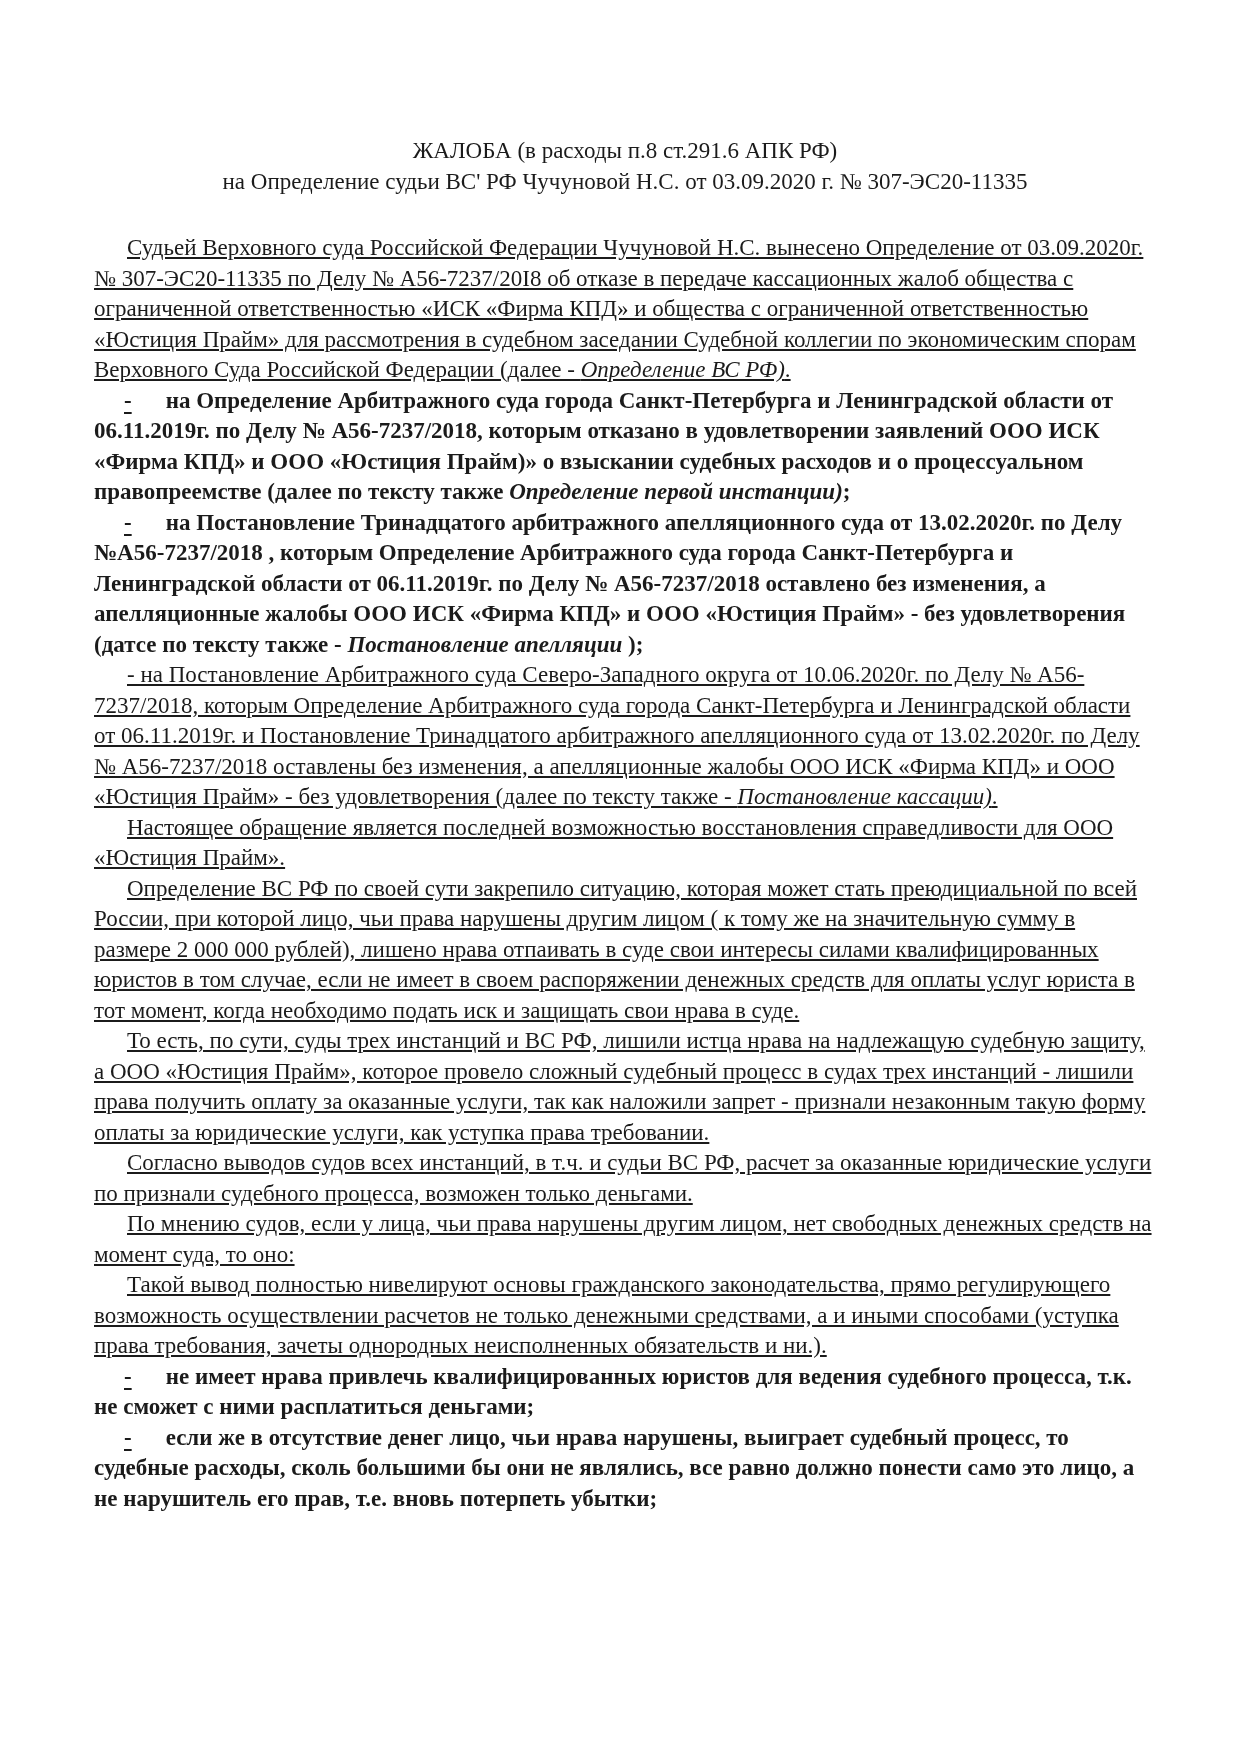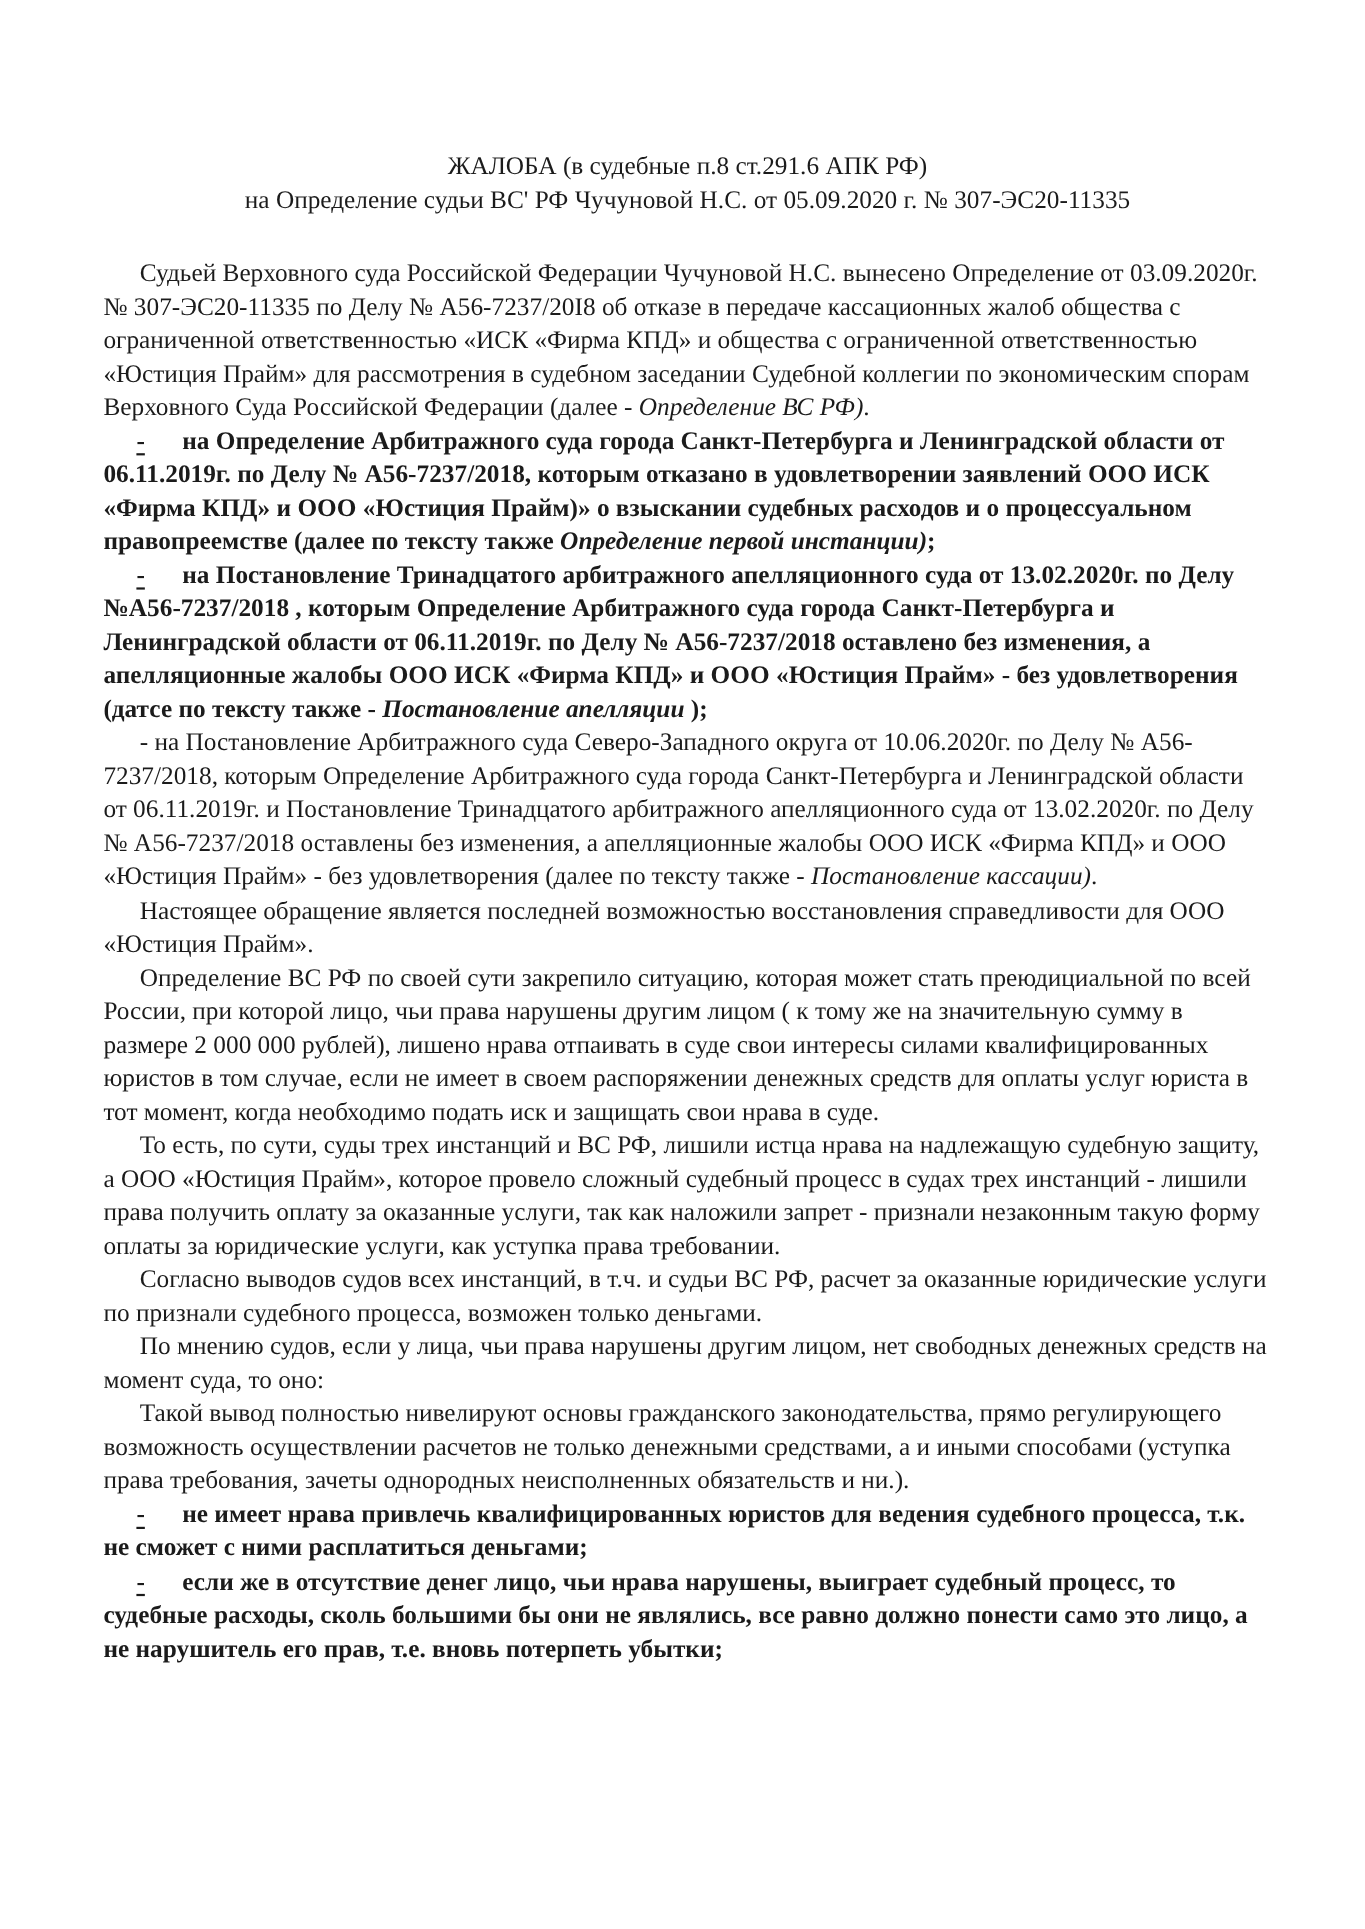--- a/index.html
+++ b/index.html
@@ -26,35 +26,35 @@
     line-height: 30.5px;
   }
   .doc-title { text-align: center; }
   .doc-title .t-line { white-space: nowrap; }
   .doc-body { margin-top: 36px; }
   .doc-body p.para {
     margin: 0;
     padding: 0;
     text-align: left;
   }
-  .doc-body p.indent { text-indent: 33px; }
+  .doc-body p.indent { text-indent: 33px; text-decoration: underline; }
   .doc-body p.bullet { text-indent: 30px; font-weight: bold; }
   .dash-marker { text-decoration: underline; text-underline-offset: 4px; }
   .tab-gap { display: inline-block; width: 34px; }
   em.run-i { font-style: italic; }
   span.run-n { font-style: normal; }
 </style>
 </head>
 <body>
 
 <div class="page">
   <div class="content">
     <div class="doc-title">
-      <div class="t-line">ЖАЛОБА (в судебные п.8 ст.291.6 АПК РФ)</div>
-      <div class="t-line">на Определение судьи ВС' РФ Чучуновой Н.С. от 05.09.2020 г. № 307-ЭС20-11335</div>
+      <div class="t-line">ЖАЛОБА (в расходы п.8 ст.291.6 АПК РФ)</div>
+      <div class="t-line">на Определение судьи ВС' РФ Чучуновой Н.С. от 03.09.2020 г. № 307-ЭС20-11335</div>
     </div>
     <div class="doc-body" id="doc-body">
         <p class="para indent"><span class="run-n">Судьей Верховного суда Российской Федерации Чучуновой Н.С. вынесено Определение от 03.09.2020г. № 307-ЭС20-11335 по Делу № А56-7237/20I8 об отказе в передаче кассационных жалоб общества с ограниченной ответственностью «ИСК «Фирма КПД» и общества с ограниченной ответственностью «Юстиция Прайм» для рассмотрения в судебном заседании Судебной коллегии по экономическим спорам Верховного Суда Российской Федерации (далее - </span><em class="run-i">Определение ВС РФ)</em><span class="run-n">.</span></p>
         <p class="para bullet"><span class="dash-marker">-</span><span class="tab-gap"></span><span class="run-n">на Определение Арбитражного суда города Санкт-Петербурга и Ленинградской области от 06.11.2019г. по Делу № А56-7237/2018, которым отказано в удовлетворении заявлений ООО ИСК «Фирма КПД» и ООО «Юстиция Прайм)» о взыскании судебных расходов и о процессуальном правопреемстве (далее по тексту также </span><em class="run-i">Определение первой инстанции)</em><span class="run-n">;</span></p>
         <p class="para bullet"><span class="dash-marker">-</span><span class="tab-gap"></span><span class="run-n">на Постановление Тринадцатого арбитражного апелляционного суда от 13.02.2020г. по Делу №А56-7237/2018 , которым Определение Арбитражного суда города Санкт-Петербурга и Ленинградской области от 06.11.2019г. по Делу № А56-7237/2018 оставлено без изменения, а апелляционные жалобы ООО ИСК «Фирма КПД» и ООО «Юстиция Прайм» - без удовлетворения (датсе по тексту также - </span><em class="run-i">Постановление апелляции</em><span class="run-n"> );</span></p>
         <p class="para indent"><span class="run-n">- на Постановление Арбитражного суда Северо-Западного округа от 10.06.2020г. по Делу № А56-7237/2018, которым Определение Арбитражного суда города Санкт-Петербурга и Ленинградской области от 06.11.2019г. и Постановление Тринадцатого арбитражного апелляционного суда от 13.02.2020г. по Делу № А56-7237/2018 оставлены без изменения, а апелляционные жалобы ООО ИСК «Фирма КПД» и ООО «Юстиция Прайм» - без удовлетворения (далее по тексту также - </span><em class="run-i">Постановление кассации)</em><span class="run-n">.</span></p>
         <p class="para indent"><span class="run-n">Настоящее обращение является последней возможностью восстановления справедливости для ООО «Юстиция Прайм».</span></p>
         <p class="para indent"><span class="run-n">Определение ВС РФ по своей сути закрепило ситуацию, которая может стать преюдициальной по всей России, при которой лицо, чьи права нарушены другим лицом ( к тому же на значительную сумму в размере 2 000 000 рублей), лишено нрава отпаивать в суде свои интересы силами квалифицированных юристов в том случае, если не имеет в своем распоряжении денежных средств для оплаты услуг юриста в тот момент, когда необходимо подать иск и защищать свои нрава в суде.</span></p>
         <p class="para indent"><span class="run-n">То есть, по сути, суды трех инстанций и ВС РФ, лишили истца нрава на надлежащую судебную защиту, а ООО «Юстиция Прайм», которое провело сложный судебный процесс в судах трех инстанций - лишили права получить оплату за оказанные услуги, так как наложили запрет - признали незаконным такую форму оплаты за юридические услуги, как уступка права требовании.</span></p>
         <p class="para indent"><span class="run-n">Согласно выводов судов всех инстанций, в т.ч. и судьи ВС РФ, расчет за оказанные юридические услуги по признали судебного процесса, возможен только деньгами.</span></p>

